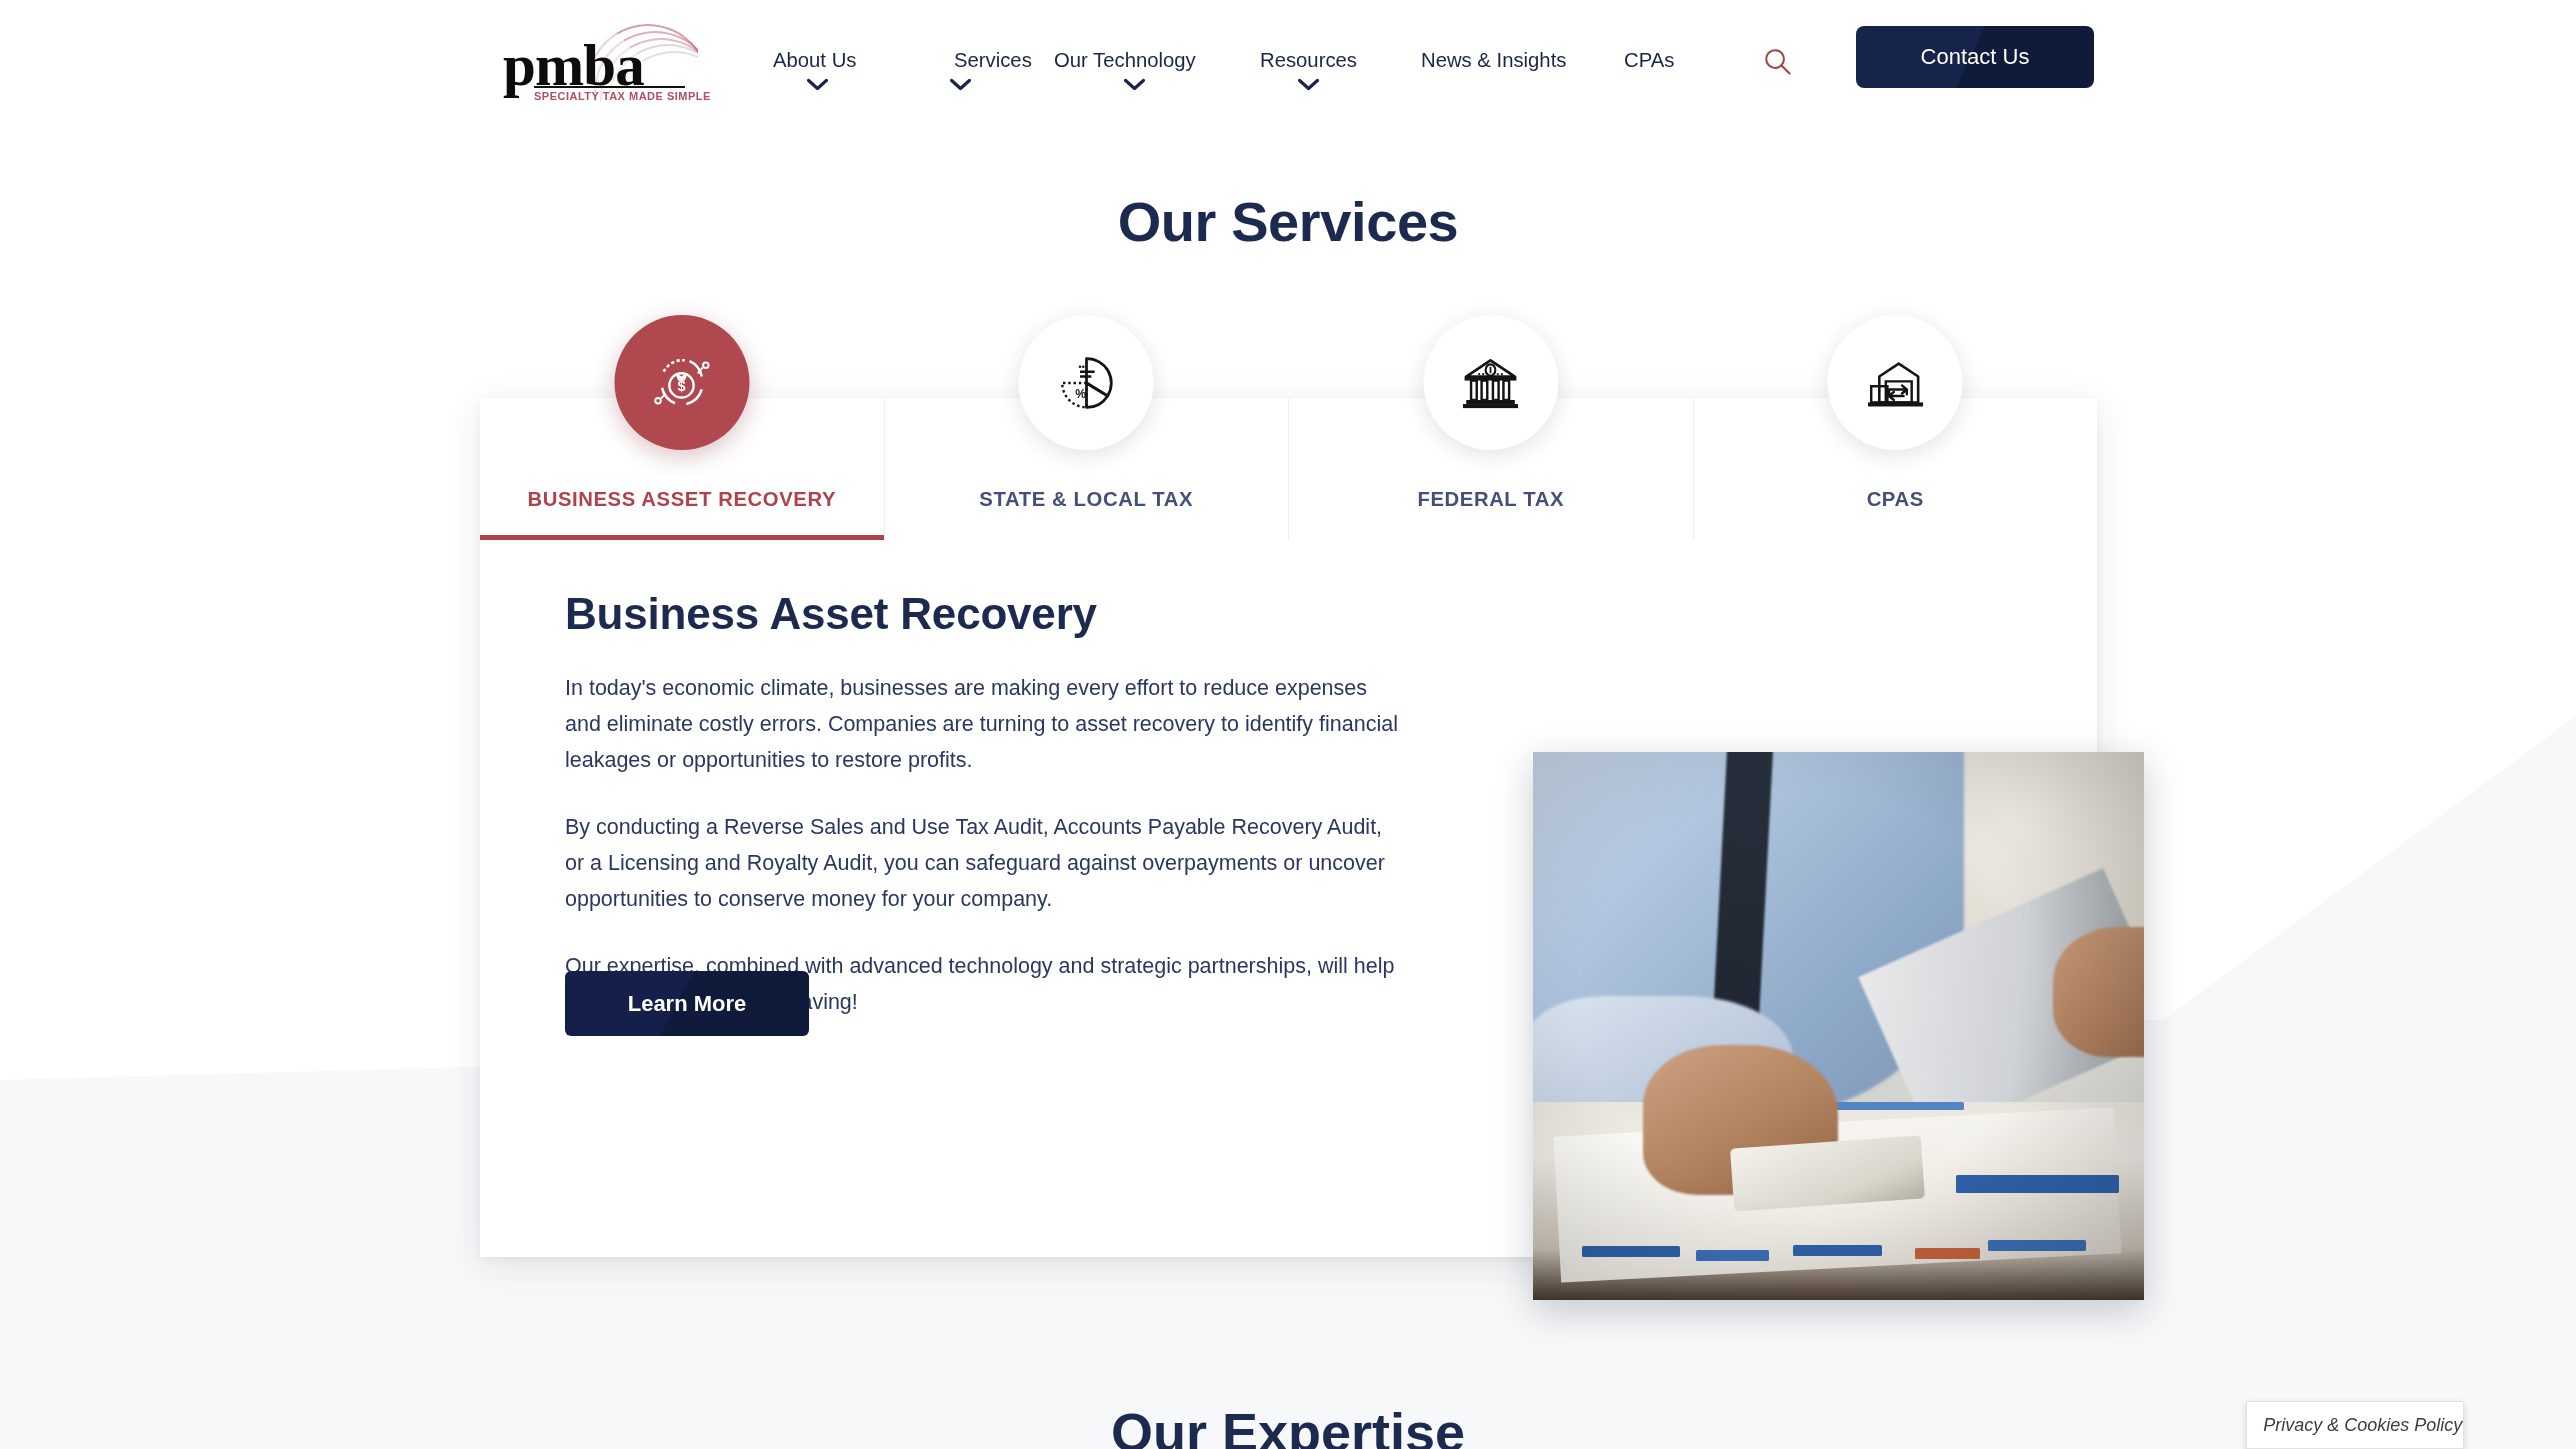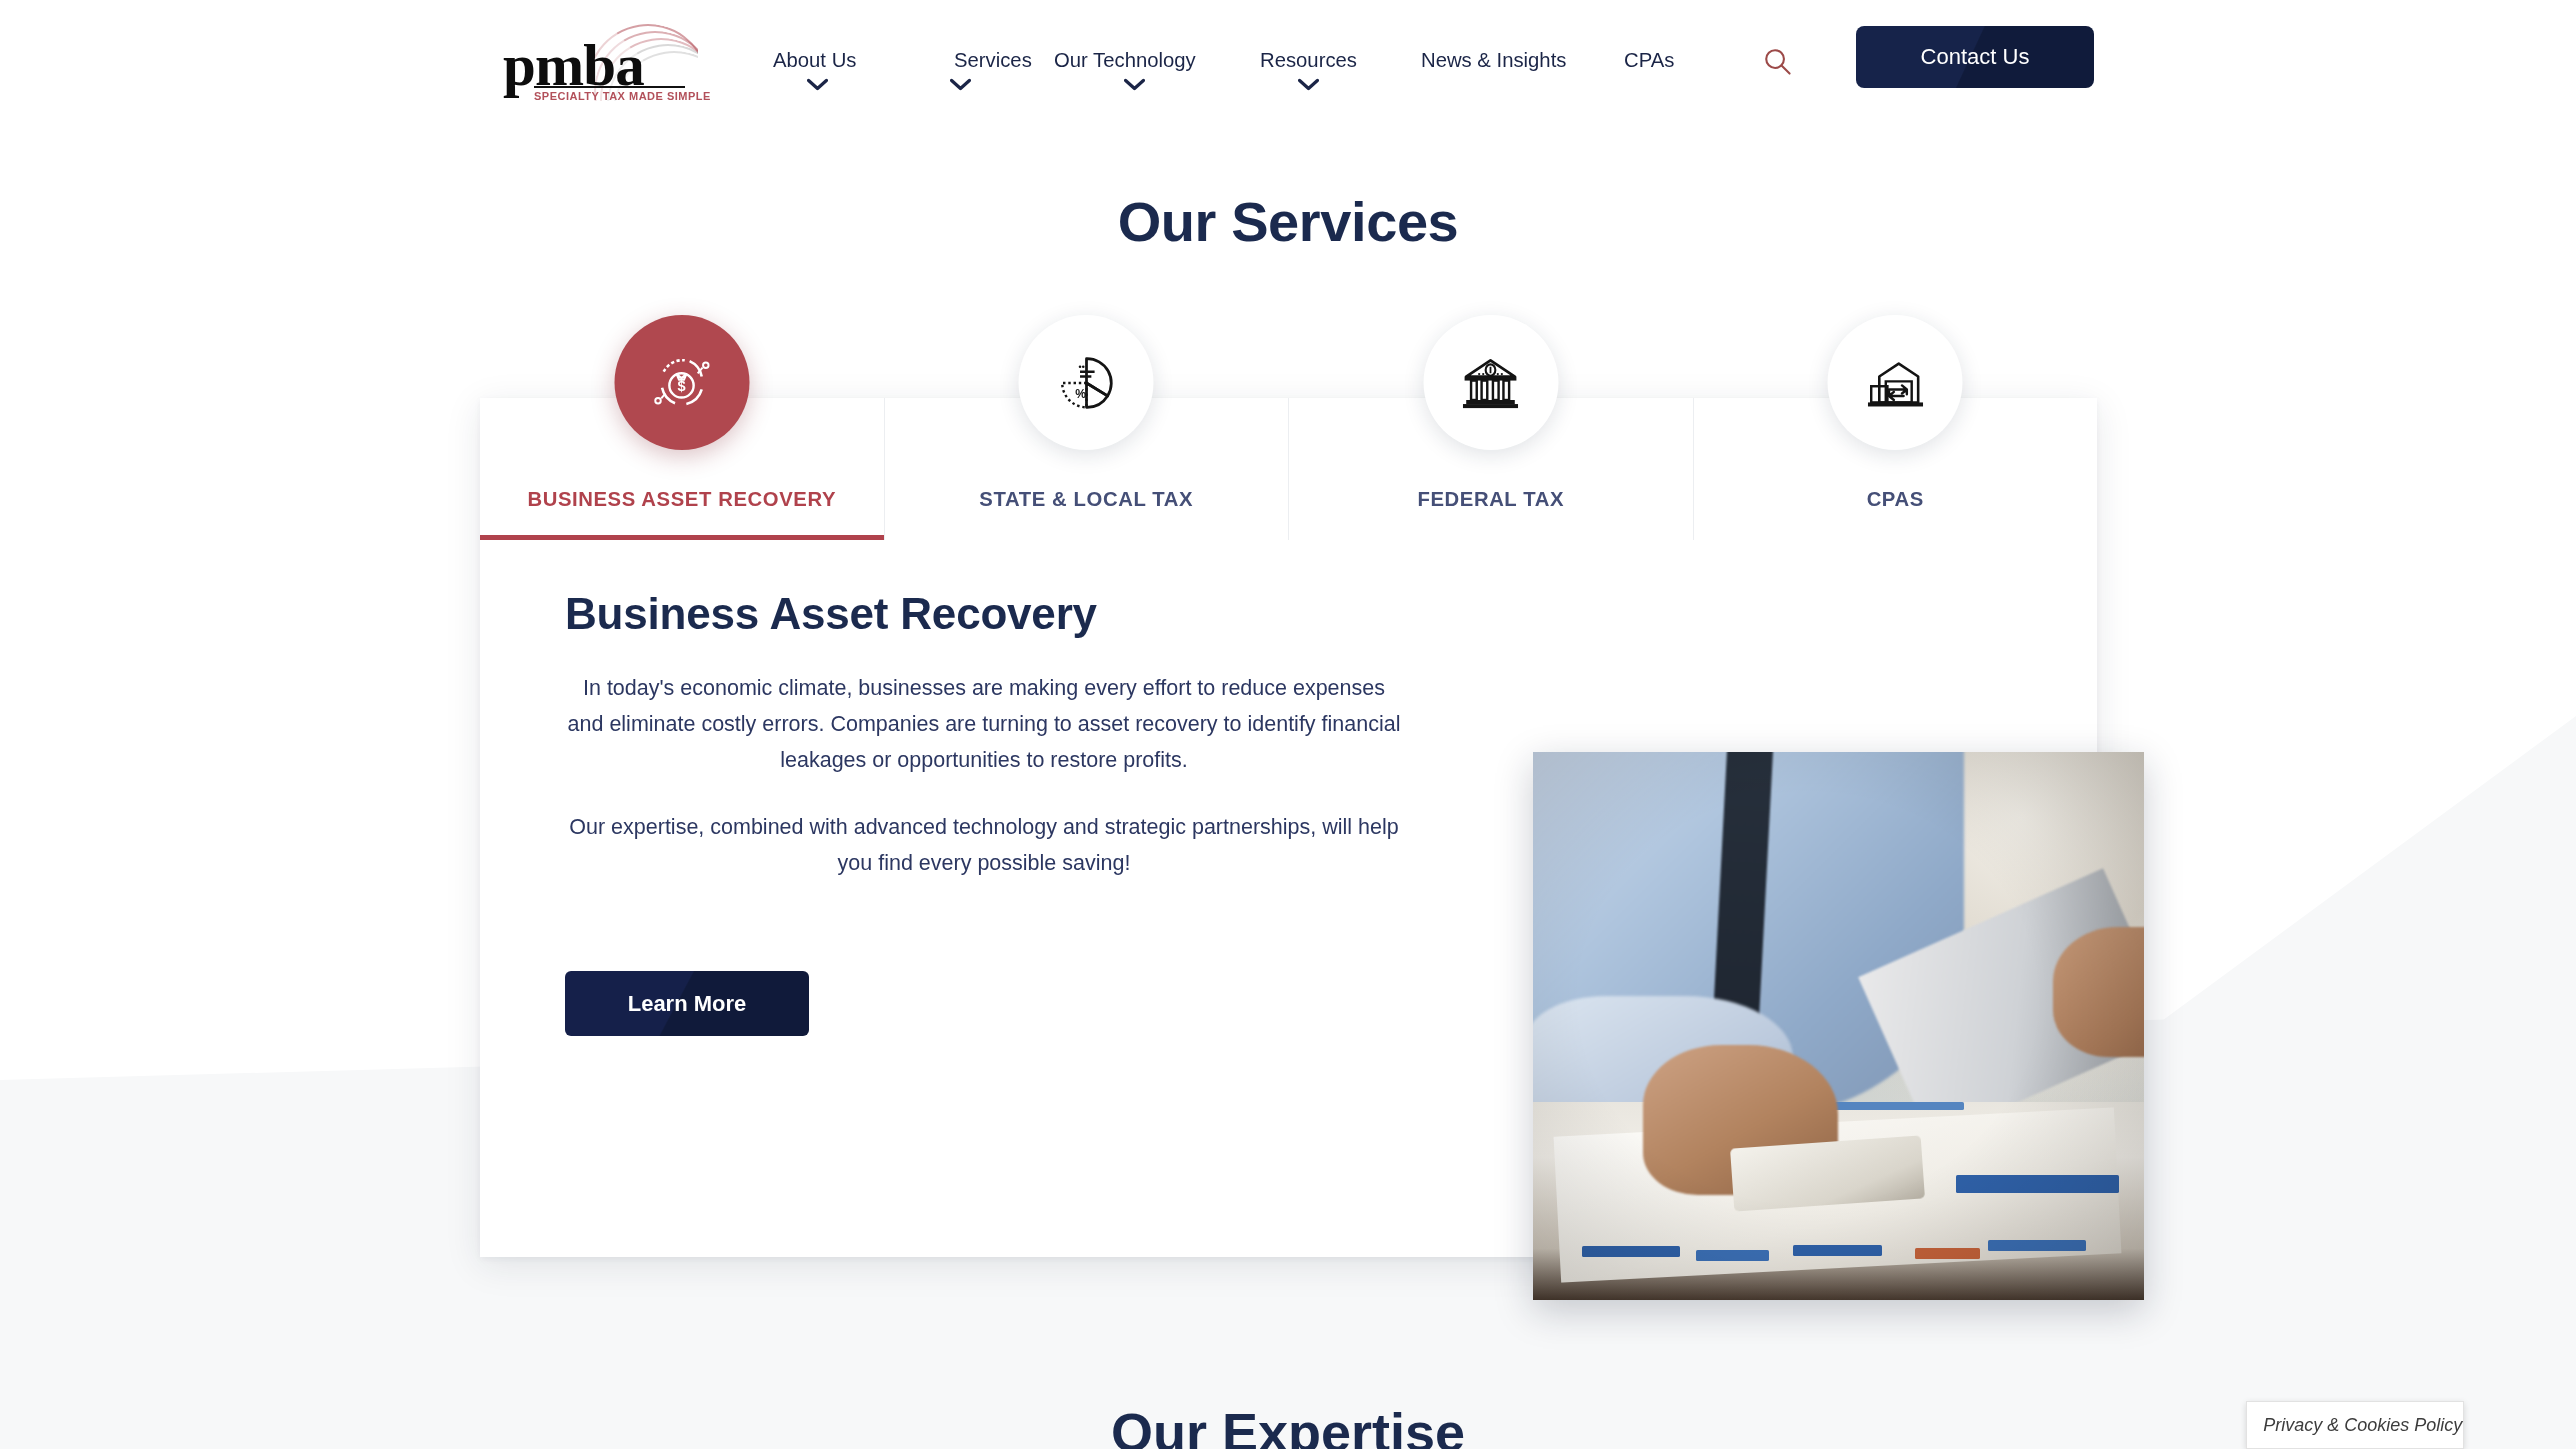--- a/index.html
+++ b/index.html
@@ -116,21 +116,21 @@
   .tab-bubble svg{ width:68px; height:68px; display:block; }
 
   
   .panel{ position:absolute; left:0; top:142px; width:1617px; height:716px; }
   .panel-h2{
     position:absolute; left:85px; top:49px;
     font-size:44px; font-weight:700; color:#1b2a4e; letter-spacing:-0.2px;
   }
   .panel-body{ position:absolute; left:85px; top:130px; width:838px; }
   .panel-body p{
-    font-size:21.5px; line-height:36px; color:#2c3761; margin-bottom:31px;text-align:center;
+    font-size:21.5px; line-height:36px; color:#2c3761; margin-bottom:31px;
   }
   .panel-body p:last-child{ margin-bottom:0; }
   .learn-btn{
     position:absolute; left:85px; top:431px; width:244px; height:65px;
     border:none; cursor:pointer; border-radius:6px;
     background:linear-gradient(118deg,#15204a 0%,#15204a 46%,#101a3a 46.6%,#101a3a 100%);
     color:#ffffff; font-size:22px; font-weight:700;
     display:flex; align-items:center; justify-content:center;
     font-family:"Liberation Sans", sans-serif;
   }
@@ -360,20 +360,21 @@
         </div>
         <div class="tab-label">CPAS</div>
         <div class="tab-underline"></div>
       </div>
     </div>
 
     <div class="panel">
       <div class="panel-h2">Business Asset Recovery</div>
       <div class="panel-body">
         <p>In today's economic climate, businesses are making every effort to reduce expenses and eliminate costly errors. Companies are turning to asset recovery to identify financial leakages or opportunities to restore profits.</p>
+        <p>By conducting a Reverse Sales and Use Tax Audit, Accounts Payable Recovery Audit, or a Licensing and Royalty Audit, you can safeguard against overpayments or uncover opportunities to conserve money for your company.</p>
         <p>Our expertise, combined with advanced technology and strategic partnerships, will help you find every possible saving!</p>
       </div>
       <button class="learn-btn">Learn More</button>
     </div>
   </div>
 
   <div class="photo">
     <div class="sky"></div>
     <div class="shirt"></div>
     <div class="tie"></div>

